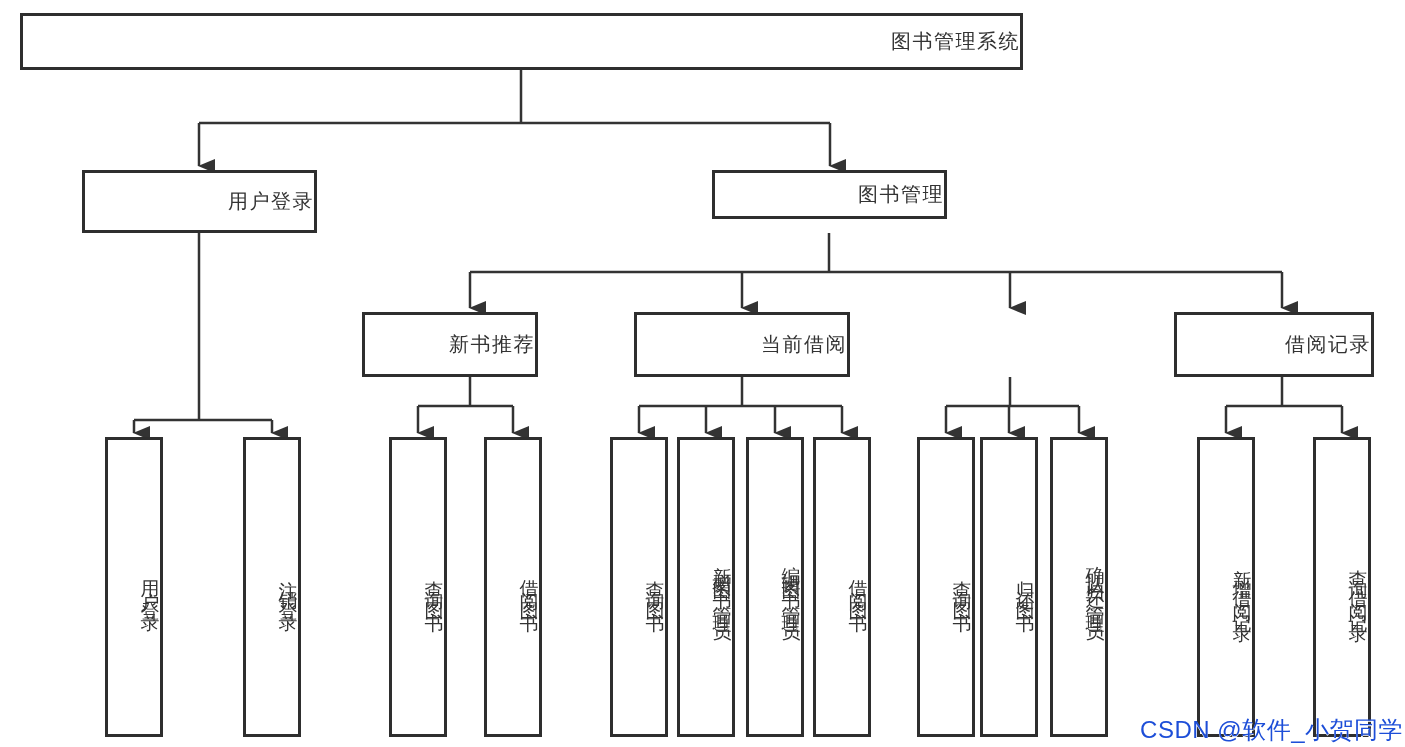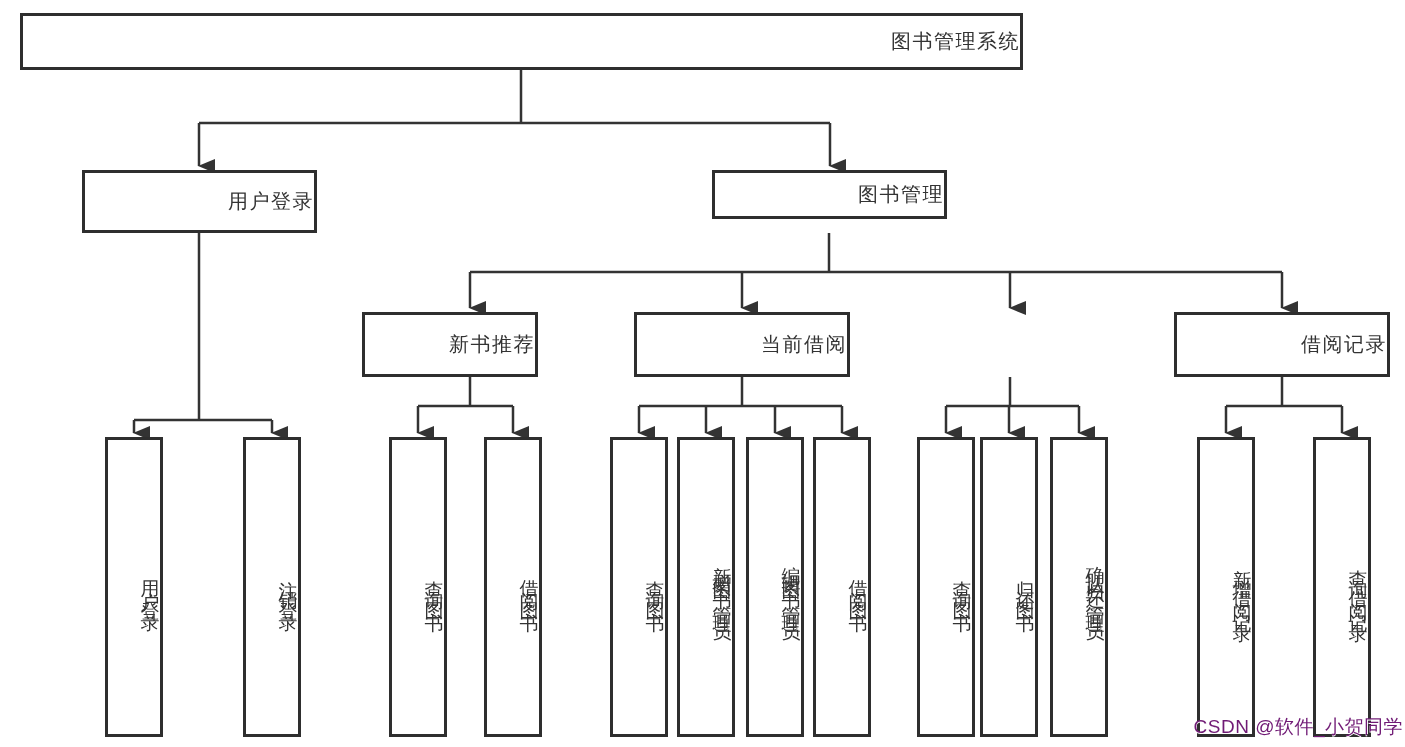--- a/index.html
+++ b/index.html
@@ -28,22 +28,22 @@
   .vbox .label{
     writing-mode:vertical-rl;
     font-size:19px;
     letter-spacing:11px;
     line-height:1;
     white-space:nowrap;
   }
   .watermark{
     position:absolute;
     top:714px;right:2px;
-    font-size:19px;
-    color:#701a75;
+    font-size:24px;
+    color:#1d4ed8;
     letter-spacing:0.5px;
     z-index:5;
     text-shadow:0 1px 0 #ffffff;
   }
 </style>
 </head>
 <body>
 
 <div class="stage">
 
@@ -98,21 +98,21 @@
   <div class="node hbox" style="left:712px;top:170px;width:235px;height:49px;">
     <span class="label">图书管理</span>
   </div>
 
   <div class="node hbox" style="left:362px;top:312px;width:176px;height:65px;">
     <span class="label">新书推荐</span>
   </div>
   <div class="node hbox" style="left:634px;top:312px;width:216px;height:65px;">
     <span class="label">当前借阅</span>
   </div>
-  <div class="node hbox" style="left:1174px;top:312px;width:216px;height:65px;">
+  <div class="node hbox" style="left:1174px;top:312px;width:200px;height:65px;">
     <span class="label">借阅记录</span>
   </div>
 
   <div class="node vbox" style="left:105px;top:437px;width:58px;height:300px;">
     <span class="label">用户登录</span>
   </div>
   <div class="node vbox" style="left:243px;top:437px;width:58px;height:300px;">
     <span class="label">注销登录</span>
   </div>
 

